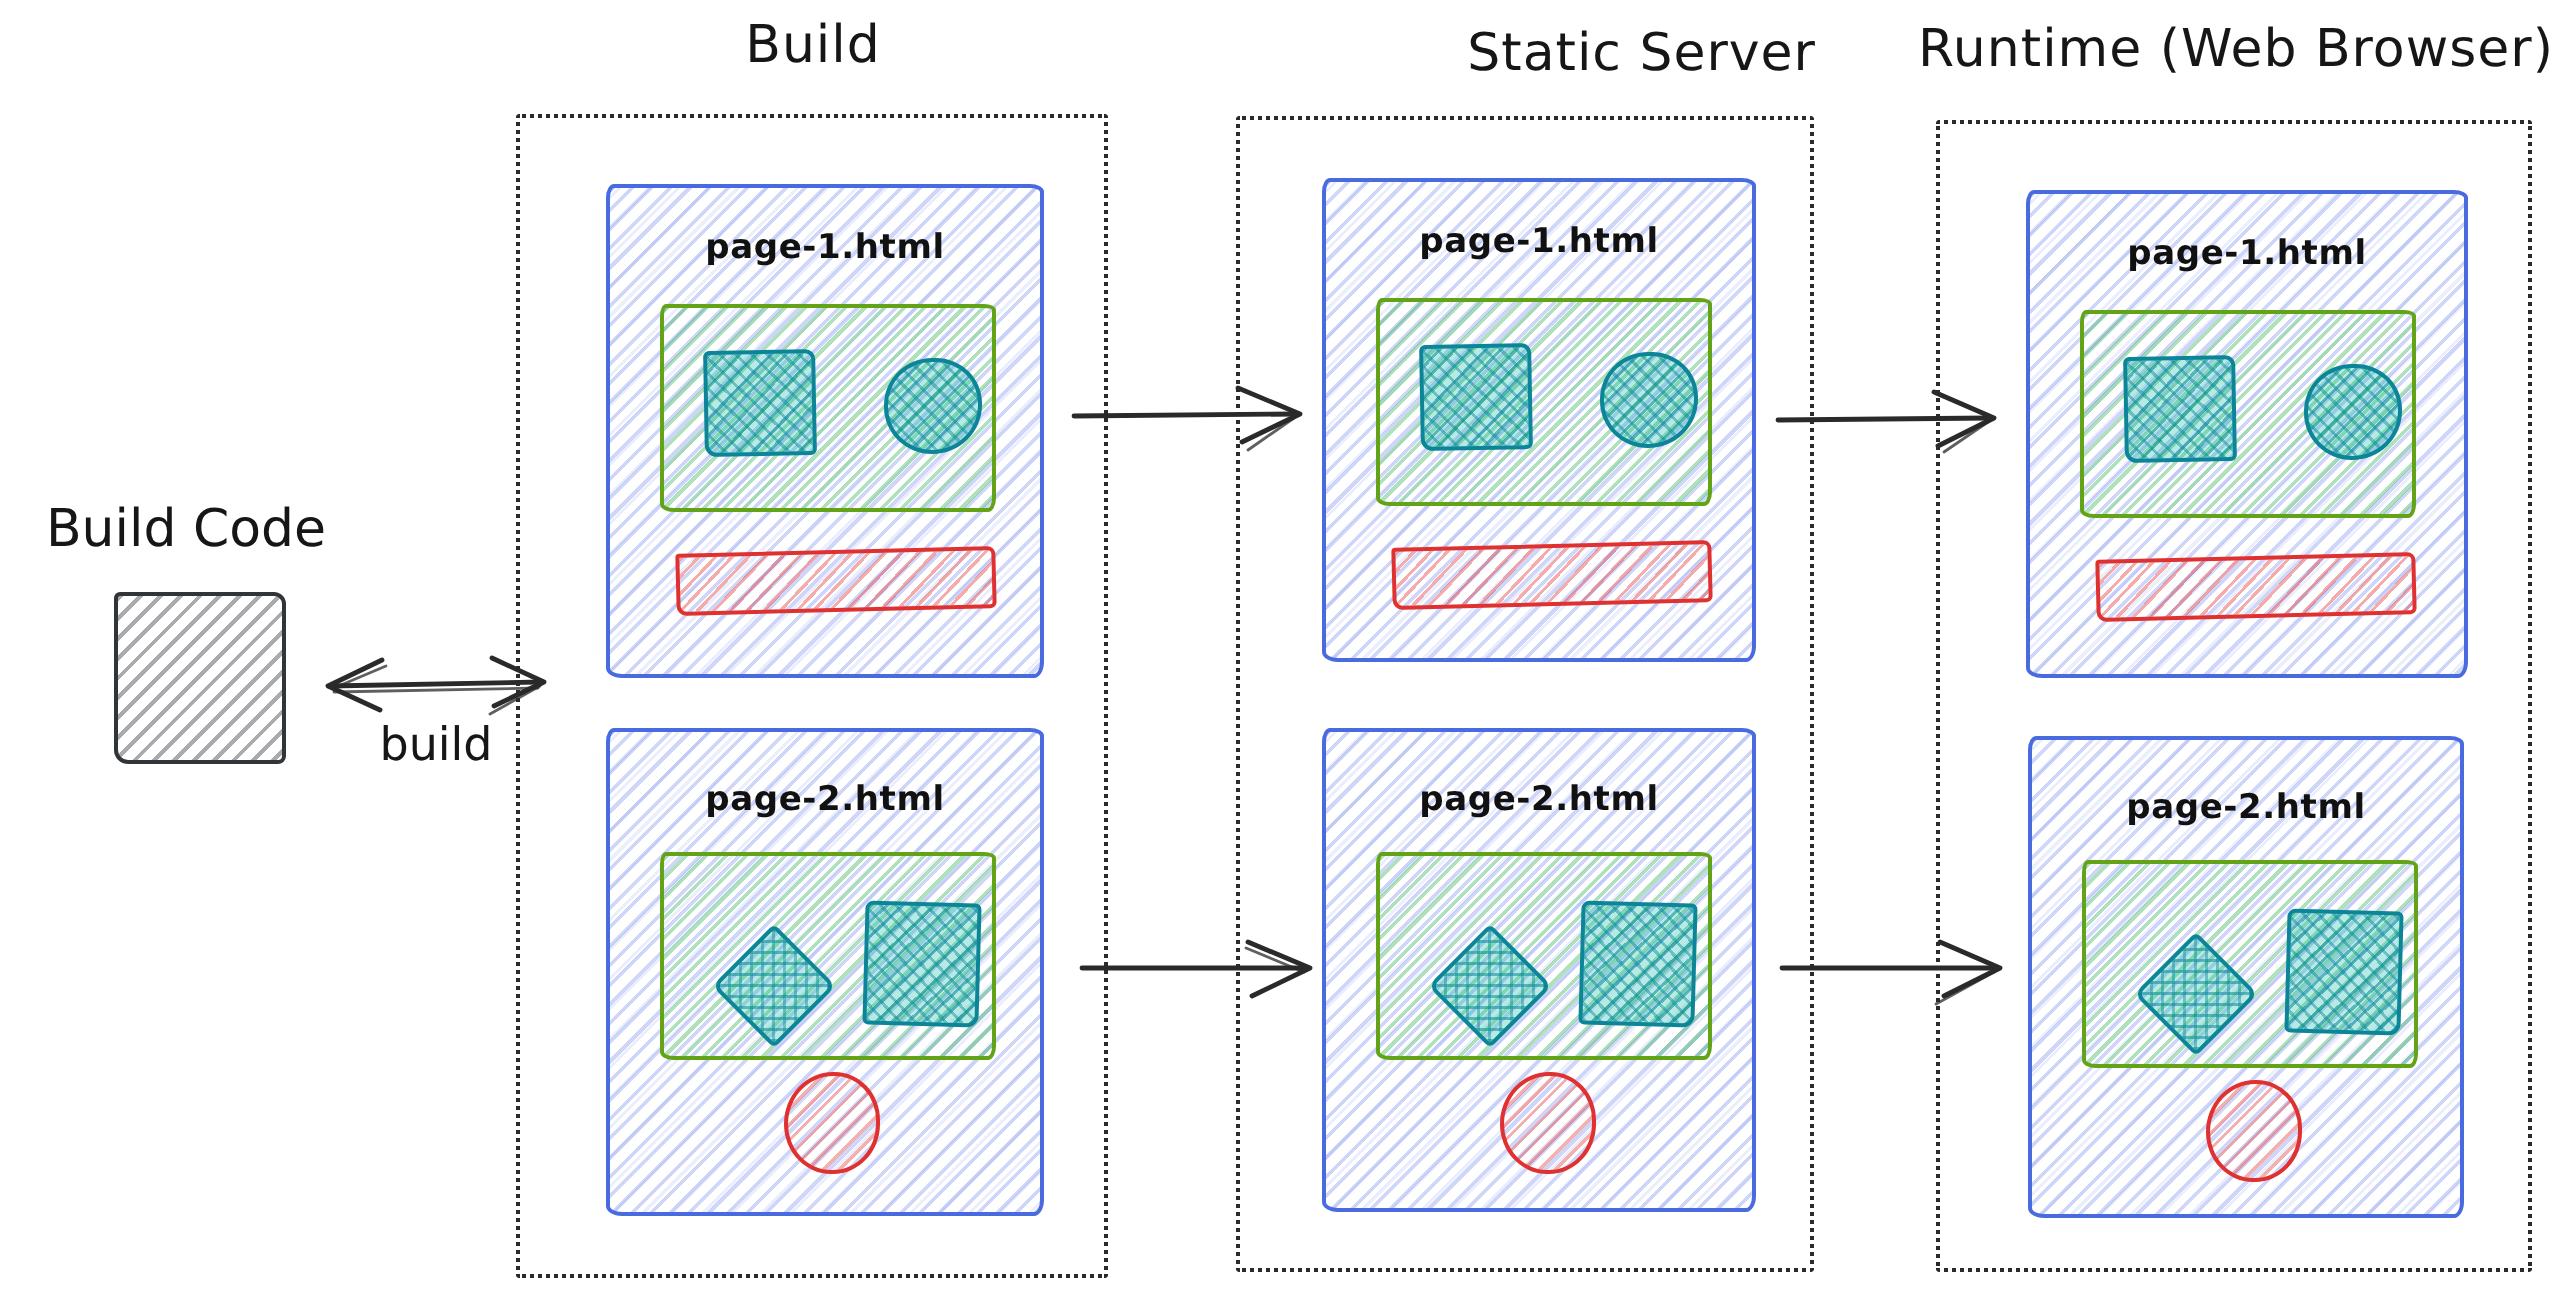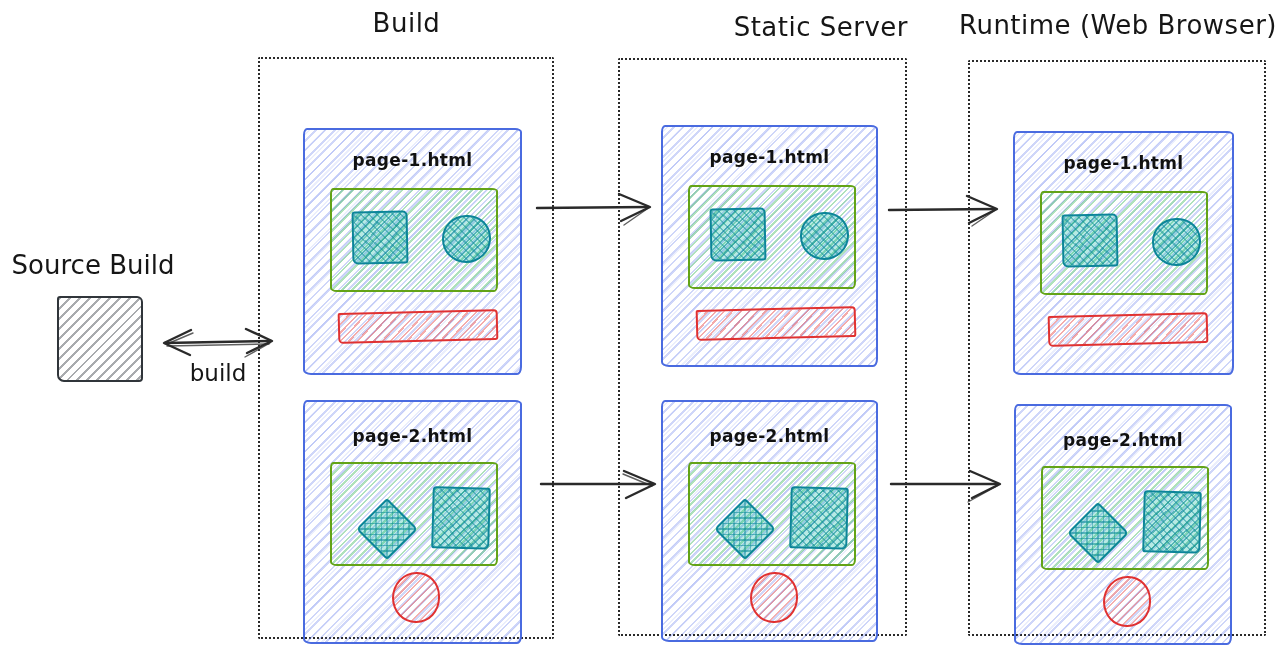--- a/index.html
+++ b/index.html
@@ -19,21 +19,20 @@
   }
 
   
   .card{
     position:absolute;
     border:2.5px solid #4a6be0;
     border-radius:4px 7px 5px 8px / 7px 4px 8px 5px;
     background:
       repeating-linear-gradient(135deg, rgba(96,120,235,0.30) 0 1.8px, rgba(0,0,0,0) 1.8px 6.8px),
       repeating-linear-gradient(135deg, rgba(130,150,240,0.16) 2.5px 4px, rgba(0,0,0,0) 4px 13px);
-    margin-top: 36px;
   }
   .card-title{
     position:absolute;left:0;right:0;top:20px;text-align:center;
     font-size:17px;font-weight:600;color:#111;letter-spacing:0.3px;
   }
   .green-box{
     position:absolute;left:25px;top:58px;width:164px;height:100px;
     border:2px solid #63a317;
     border-radius:3px 6px 4px 7px / 6px 3px 7px 4px;
     background:repeating-linear-gradient(135deg, rgba(64,185,95,0.42) 0 1.8px, rgba(0,0,0,0) 1.8px 7px);
@@ -76,21 +75,21 @@
 
   svg.arrow{position:absolute;overflow:visible;}
   svg.arrow path{stroke:#2a2a2a;stroke-width:2.4;fill:none;stroke-linecap:round;stroke-linejoin:round;}
   svg.arrow path.echo{stroke-width:1.4;opacity:0.75;}
 </style>
 </head>
 <body>
 
 <div class="canvas">
 
-  <div class="source-label">Source Build</div>
+  <div class="source-label">Build Code</div>
   <div class="source-square"></div>
 
   <svg class="arrow" style="left:153px;top:322px;" width="128" height="42">
     <path d="M12,21 L118,19"></path>
     <path class="echo" d="M14,24 L116,22"></path>
     <path d="M38,8 L11,21 L37,33"></path>
     <path class="echo" d="M40,11 L14,22"></path>
     <path d="M93,7 L119,19 L94,31"></path>
     <path class="echo" d="M92,35 L117,21"></path>
   </svg>

